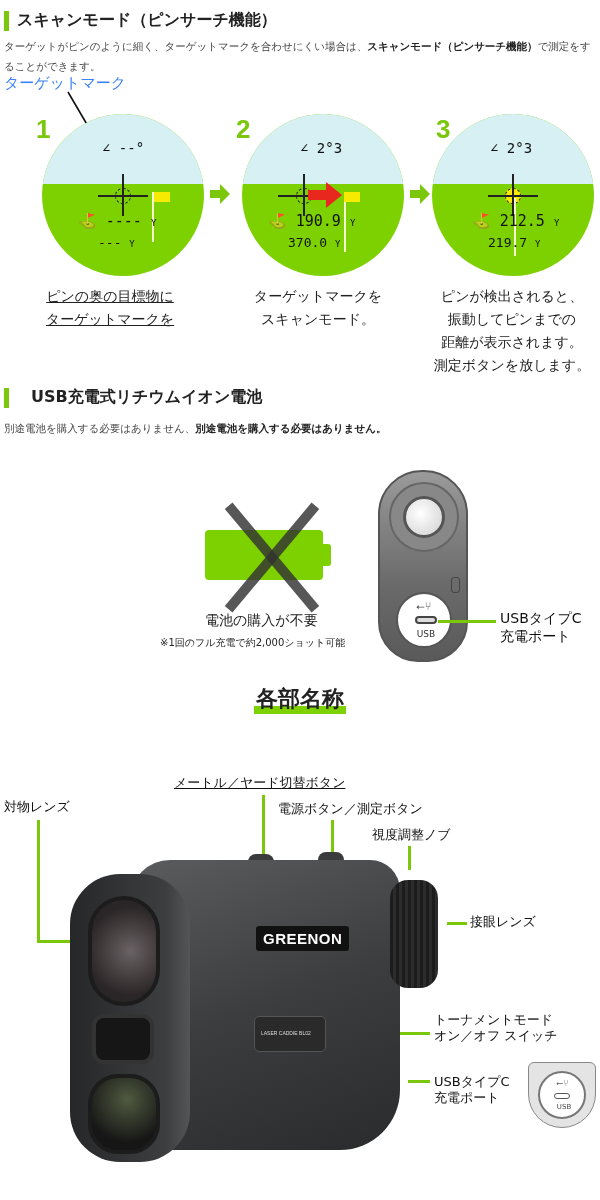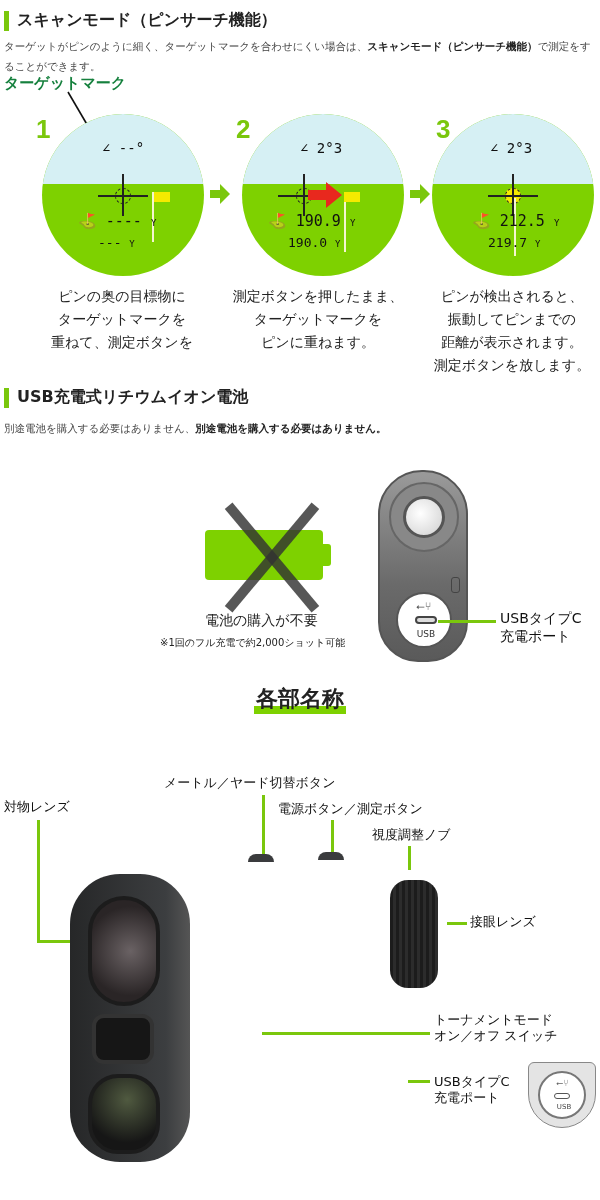--- a/index.html
+++ b/index.html
@@ -6,21 +6,21 @@
   html, body { width: 600px; height: 1200px; background: #ffffff; overflow: hidden; }
   body { font-family: "DejaVu Sans", "Liberation Sans", sans-serif; color: #222; position: relative; }
 
   .section-head { position: absolute; left: 4px; display: flex; align-items: center; }
   .section-head .bar { width: 5px; height: 20px; background: #7ac70c; margin-right: 8px; }
   .section-head .title { font-size: 16px; font-weight: bold; color: #222; }
 
   .desc { position: absolute; left: 4px; font-size: 10.5px; color: #444; line-height: 20px; width: 594px; }
   .desc b { color: #222; }
 
-  .target-label { position: absolute; left: 4px; top: 74px; font-size: 15px; font-weight: bold; color: #15803d; }
+  .target-label { position: absolute; left: 4px; top: 74px; font-size: 15px; font-weight: normal; color: #3b82f6; }
 
   .step { position: absolute; top: 100px; width: 200px; height: 180px; }
   .step .num { position: absolute; left: 36px; top: 14px; font-size: 26px; font-weight: bold; color: #7ac70c; font-family: "Liberation Sans", sans-serif; }
   .scope { position: absolute; left: 42px; top: 14px; width: 162px; height: 162px; border-radius: 50%; overflow: hidden; background: #7ed100; }
   .scope .sky { position: absolute; left: 0; top: 0; width: 100%; height: 70px; background: #d6f0f4; }
   .lcd { position: absolute; font-family: "DejaVu Sans Mono", monospace; color: #111; }
   .angle { top: 26px; font-size: 14px; }
   .dist1 { top: 98px; font-size: 15px; }
   .dist2 { top: 121px; font-size: 13px; }
   .unit { font-size: 9px; }
@@ -118,21 +118,21 @@
     <div class="lcd angle" style="left:58px;">∠ 2°3</div>
     <div class="cross-h" style="left:36px;top:81px;width:50px;"></div>
     <div class="cross-v" style="left:61px;top:60px;height:42px;"></div>
     <div class="cross-c" style="left:54px;top:74px;"></div>
     <svg style="position:absolute;left:66px;top:66px;" width="36" height="30">
         <polygon points="0,10 18,10 18,2 34,15 18,28 18,20 0,20" fill="#e8281e"></polygon>
       </svg>
     <div class="pole" style="left:102px;top:78px;height:60px;"></div>
     <div class="flag" style="left:102px;top:78px;"></div>
     <div class="lcd dist1" style="left:26px;">⛳ <span>190.9</span> <span class="unit">Y</span></div>
-    <div class="lcd dist2" style="left:46px;"><span>190.0</span> <span class="unit">Y</span></div>
+    <div class="lcd dist2" style="left:46px;"><span>370.0</span> <span class="unit">Y</span></div>
   </div>
 </div>
 <div class="arrow-next" style="left:410px;top:184px;">
     <div class="shaft"></div>
     <div class="head"></div>
   </div>
 
 <div class="step" style="left:400px;">
   <div class="num">3</div>
   <div class="scope" style="left:32px;">
@@ -141,38 +141,36 @@
     <div style="position:absolute;left:73px;top:74px;width:16px;height:16px;border-radius:50%;background:#f5ea00;"></div>
     <div class="cross-h" style="left:56px;top:81px;width:50px;"></div>
     <div class="cross-v" style="left:80px;top:60px;height:42px;"></div>
     <div class="cross-c" style="left:73px;top:74px;"></div>
     <div class="pole" style="left:82px;top:84px;height:58px;"></div>
     <div class="lcd dist1" style="left:40px;">⛳ <span>212.5</span> <span class="unit">Y</span></div>
     <div class="lcd dist2" style="left:56px;"><span>219.7</span> <span class="unit">Y</span></div>
   </div>
 </div>
 
-<div class="step-caption" style="left:22px;">
+<div class="step-caption" style="left:10px;text-decoration:underline;">
   <div>ピンの奥の目標物に</div>
   <div>ターゲットマークを</div>
-  <div>重ねて、測定ボタンを</div>
 </div>
 <div class="step-caption" style="left:218px;">
-  <div>測定ボタンを押したまま、</div>
   <div>ターゲットマークを</div>
-  <div>ピンに重ねます。</div>
+  <div>スキャンモード。</div>
 </div>
 <div class="step-caption" style="left:412px;">
   <div>ピンが検出されると、</div>
   <div>振動してピンまでの</div>
   <div>距離が表示されます。</div>
   <div>測定ボタンを放します。</div>
 </div>
 
-<div class="section-head" style="top:387px;">
+<div class="section-head" style="top:387px;gap:14px;">
   <div class="bar"></div>
   <div class="title">USB充電式リチウムイオン電池</div>
 </div>
 <div class="desc" style="top:418px;">
   <span>別途電池を購入する必要はありません、</span><b>別途電池を購入する必要はありません。</b>
 </div>
 
 <div class="battery-area">
   <div class="battery"></div>
   <div class="battery-tip"></div>
@@ -197,21 +195,21 @@
 <div class="usb-label" style="left:500px;top:609px;">
   <div>USBタイプC</div>
   <div>充電ポート</div>
 </div>
 
 <div class="parts-title">
   <span>各部名称</span>
 </div>
 
 <div class="part-label" style="left:4px;top:798px;">対物レンズ</div>
-<div class="part-label" style="left:164px;top:774px;">メートル／ヤード切替ボタン</div>
+<div class="part-label" style="left:174px;top:774px;text-decoration:underline;">メートル／ヤード切替ボタン</div>
 <div class="part-label" style="left:278px;top:800px;">電源ボタン／測定ボタン</div>
 <div class="part-label" style="left:372px;top:826px;">視度調整ノブ</div>
 <div class="part-label" style="left:470px;top:913px;">接眼レンズ</div>
 <div class="part-label" style="left:434px;top:1012px;line-height:16px;">
   <div>トーナメントモード</div>
   <div>オン／オフ スイッチ</div>
 </div>
 <div class="part-label" style="left:434px;top:1074px;line-height:16px;">
   <div>USBタイプC</div>
   <div>充電ポート</div>
@@ -222,20 +220,26 @@
 <div class="green-line" style="left:262px;top:795px;width:3px;height:62px;"></div>
 <div class="green-line" style="left:331px;top:820px;width:3px;height:38px;"></div>
 <div class="green-line" style="left:408px;top:846px;width:3px;height:24px;"></div>
 <div class="green-line" style="left:447px;top:922px;width:20px;height:3px;"></div>
 <div class="green-line" style="left:262px;top:1032px;width:168px;height:3px;"></div>
 <div class="green-line" style="left:408px;top:1080px;width:22px;height:3px;"></div>
 
 <div class="rangefinder">
   <div class="rf-topbtn" style="left:178px;top:-6px;"></div>
   <div class="rf-topbtn" style="left:248px;top:-8px;"></div>
+  <div class="rf-body">
+    <div class="rf-logo">GREENON</div>
+    <div class="rf-switch">
+      <div class="rf-switch-text">LASER CADDIE BL02</div>
+    </div>
+  </div>
   <div class="rf-eyepiece"></div>
   <div class="rf-front">
     <div class="rf-lens1"></div>
     <div class="rf-lens2"></div>
     <div class="rf-lens3"></div>
   </div>
 </div>
 
 <div class="usb-mini">
   <div class="plate">

